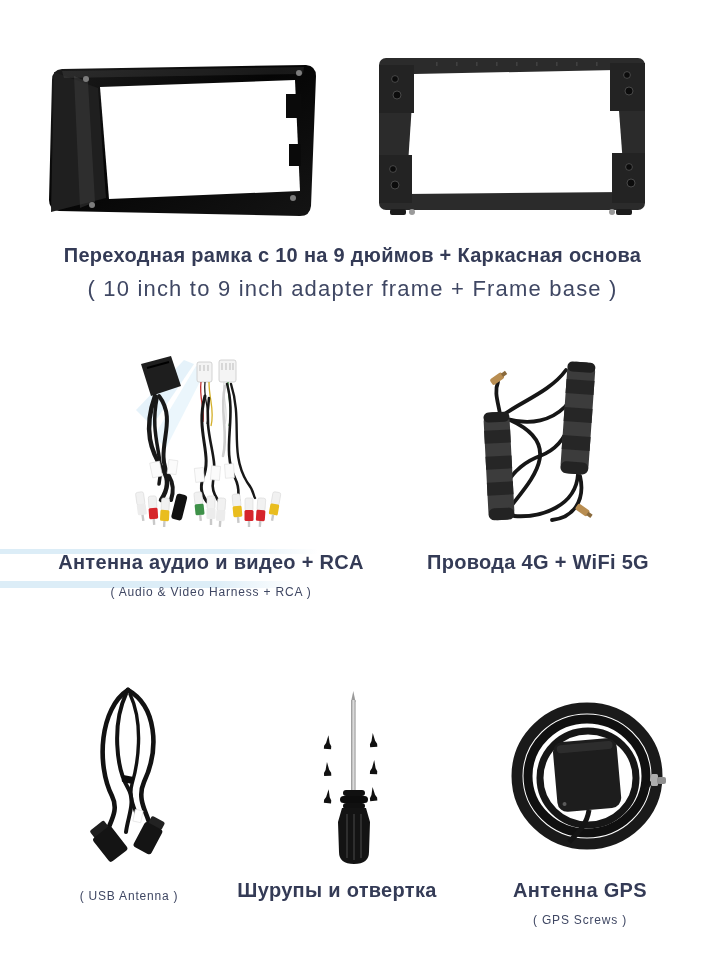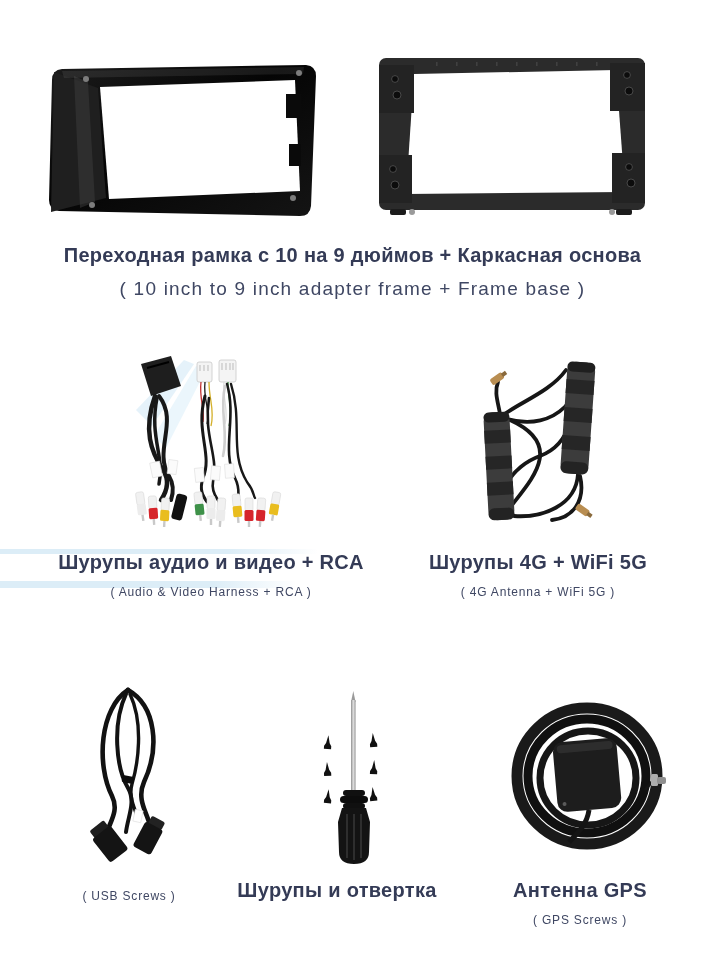--- a/index.html
+++ b/index.html
@@ -23,21 +23,21 @@
   .p-ant4g{left:480px;top:340px;}
   .p-usb{left:82px;top:668px;}
   .p-screws{left:316px;top:674px;}
   .p-gps{left:505px;top:682px;}
   
   .cap{position:absolute;z-index:2;text-align:center;}
   .cap-ru{font-weight:700;color:var(--text-heading,#343b56);letter-spacing:.3px;}
   .cap-en{font-weight:400;color:var(--text-sub,#3f4763);letter-spacing:.8px;}
   .cap-frames{left:0;top:226px;width:705px;}
   .cap-frames .cap-ru{font-size:20px;line-height:26px;}
-  .cap-frames .cap-en{font-size:19px;line-height:30px;margin-top:6px;letter-spacing:1.2px;}
+  .cap-frames .cap-en{font-size:22px;line-height:30px;margin-top:6px;letter-spacing:1.2px;}
   .cap-mid .cap-ru,.cap-bot .cap-ru{font-size:20px;line-height:24px;}
   .cap-mid .cap-en,.cap-bot .cap-en{font-size:12px;line-height:24px;margin-top:6px;}
   .cap-harness{left:18px;top:534px;width:386px;}
   .cap-ant4g{left:394px;top:534px;width:288px;}
   .cap-usb{left:28px;top:862px;width:202px;}
   .cap-screws{left:214px;top:862px;width:246px;}
   .cap-gps{left:478px;top:862px;width:204px;}
 </style>
 </head>
 <body>
@@ -248,26 +248,25 @@
         <rect x="23" y="19.5" width="5" height="4" fill="#8a6a3c"></rect>
       </g>
       <g transform="rotate(35 103 155)">
         <rect x="95" y="151" width="14" height="7" rx="2" fill="#b98e52"></rect>
         <rect x="108" y="152.5" width="5" height="4" fill="#8a6a3c"></rect>
       </g>
     </svg>
   </figure>
 
   <div class="cap cap-mid cap-harness">
-    <div class="cap-ru">Шурупы аудио и видео + RCA</div>
+    <div class="cap-ru">Антенна аудио и видео + RCA</div>
     <div class="cap-en">( Audio &amp; Video Harness + RCA )</div>
   </div>
   <div class="cap cap-mid cap-ant4g">
-    <div class="cap-ru">Шурупы 4G + WiFi 5G</div>
-    <div class="cap-en">( 4G Antenna + WiFi 5G )</div>
+    <div class="cap-ru">Провода 4G + WiFi 5G</div>
   </div>
 
   <figure class="product p-usb">
     <svg width="100" height="180" viewBox="0 0 100 180">
       <g fill="none" stroke="#121212" stroke-linecap="round">
         <path d="M46,6 C18,24 14,80 30,112 C38,128 26,140 24,152" stroke-width="4.6"></path>
         <path d="M46,6 C74,22 78,64 62,98 C54,116 66,130 68,142" stroke-width="4.6"></path>
         <path d="M44,10 C30,40 34,84 46,104 C54,118 46,132 44,148" stroke-width="4"></path>
         <path d="M48,10 C62,40 56,80 50,100 C46,114 54,126 56,136" stroke-width="3.4"></path>
       </g>
@@ -329,21 +328,21 @@
       </g>
       <g>
         <path d="M140,92 C144,88 146,84 149,82" stroke="#141414" stroke-width="3" fill="none"></path>
         <rect x="146" y="76" width="7" height="12" rx="1.5" fill="#adadad"></rect>
         <rect x="152" y="79" width="9" height="7" rx="2" fill="#8f8f8f"></rect>
       </g>
     </svg>
   </figure>
 
   <div class="cap cap-bot cap-usb">
-    <div class="cap-en">( USB Screws )</div>
+    <div class="cap-en">( USB Antenna )</div>
   </div>
   <div class="cap cap-bot cap-screws">
     <div class="cap-ru">Шурупы и отвертка</div>
   </div>
   <div class="cap cap-bot cap-gps">
     <div class="cap-ru">Антенна GPS</div>
     <div class="cap-en">( GPS Screws )</div>
   </div>
 
 </div>

